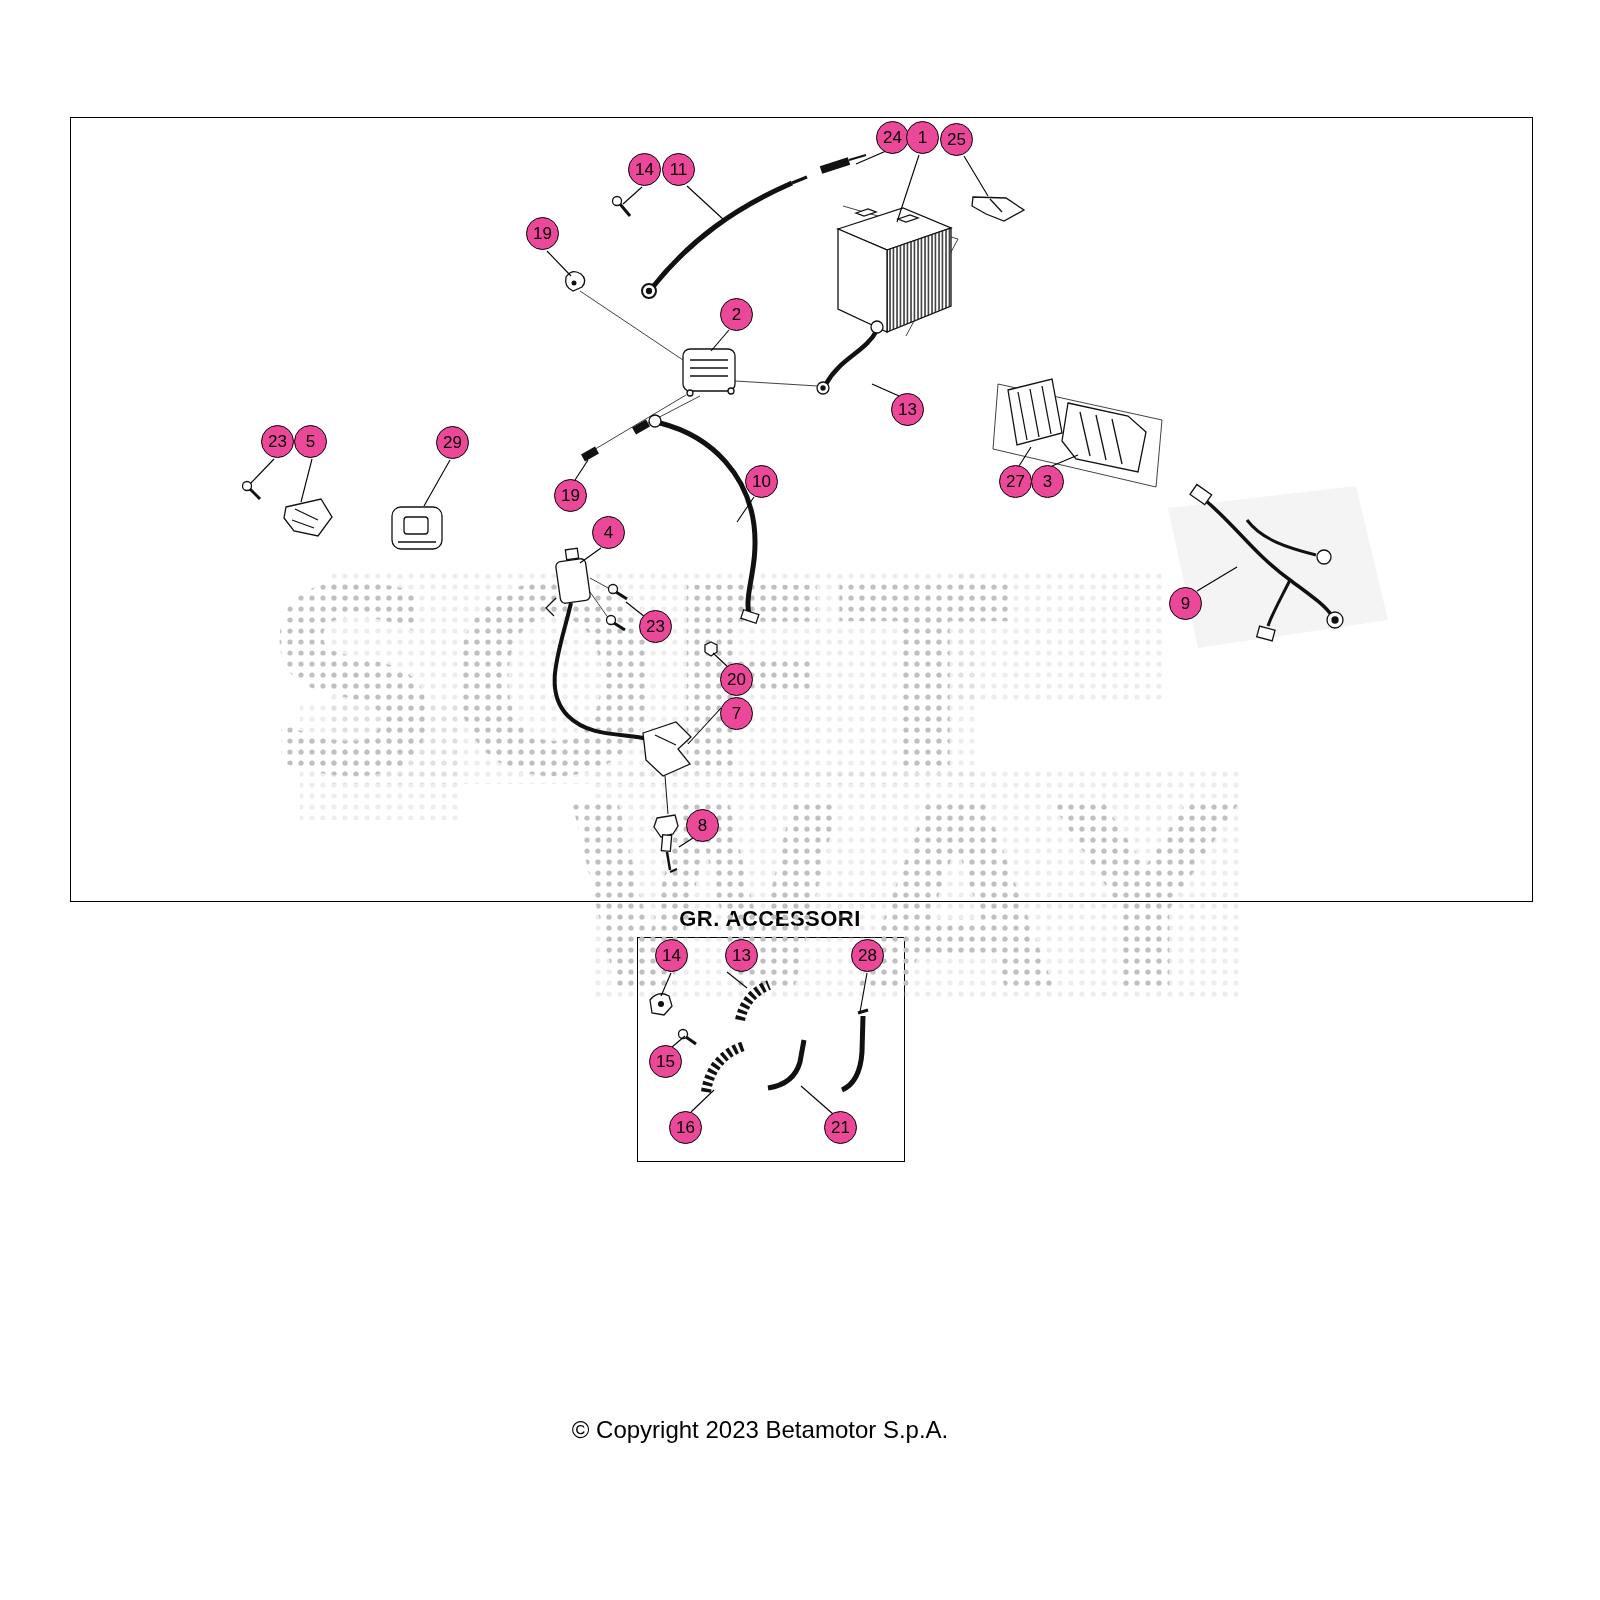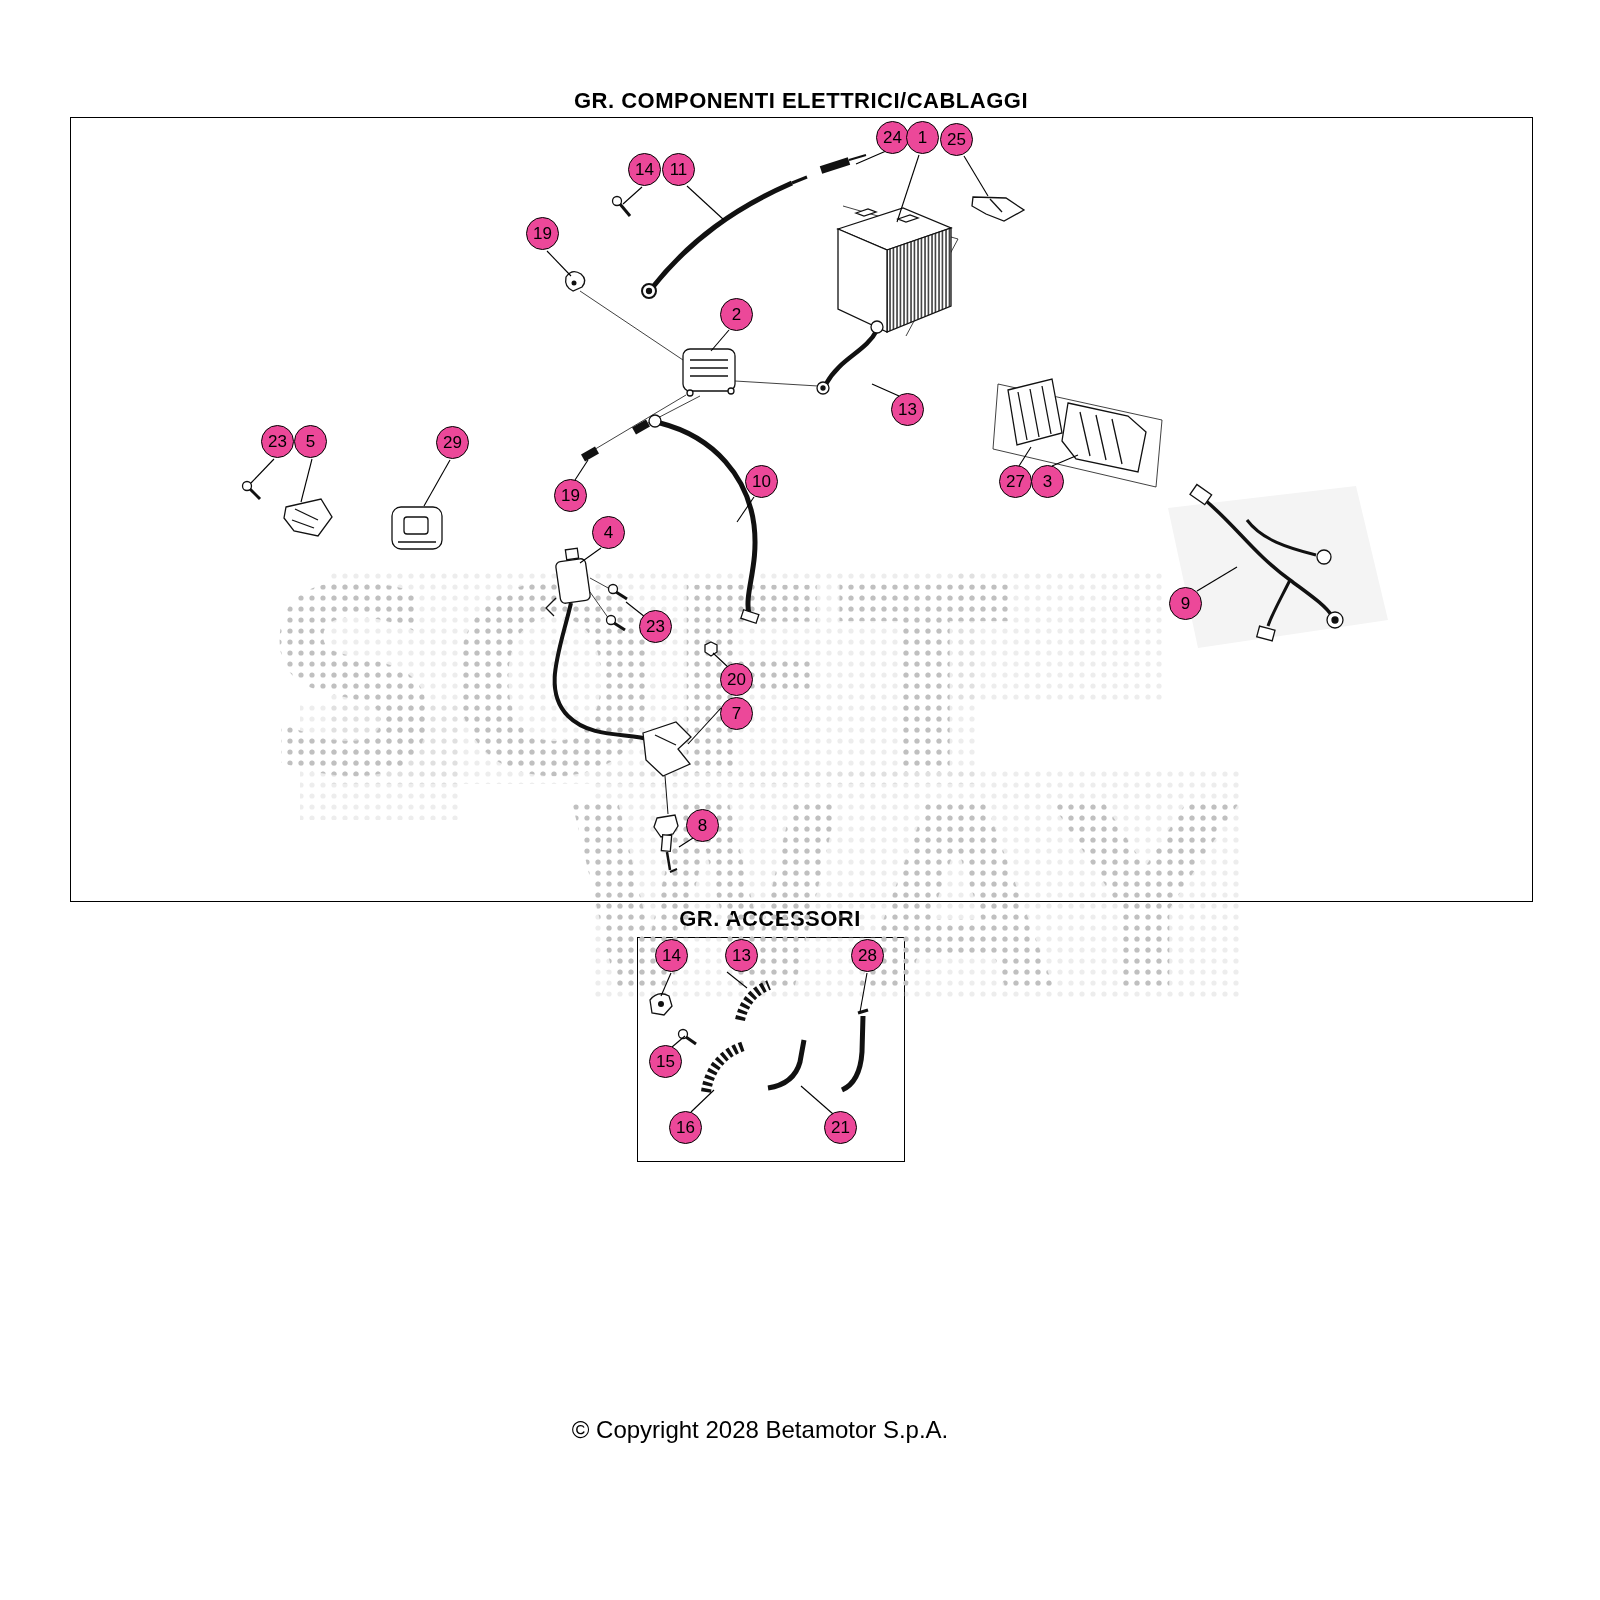--- a/index.html
+++ b/index.html
@@ -24,21 +24,20 @@
   .copyright{
     position:absolute;left:0;top:1416px;width:1520px;text-align:center;
     font-size:24px;font-weight:500;
   }
 </style>
 </head>
 <body>
 
 <div class="stage">
 
-  <div class="group-title main-title">GR. COMPONENTI ELETTRICI/CABLAGGI</div>
   <div class="box main-box"></div>
 
   <div class="group-title acc-title">GR. ACCESSORI</div>
   <div class="box acc-box"></div>
 
   <svg class="art" width="1600" height="1600" viewBox="0 0 1600 1600">
     <defs>
       <pattern id="dots" width="11" height="11" patternUnits="userSpaceOnUse">
         <circle cx="4" cy="4" r="2.6" fill="#c0c0c0"></circle>
       </pattern>
@@ -282,14 +281,14 @@
   <div class="callout" style="left:1169px;top:587px">9</div>
   <div class="callout" style="left:686px;top:809px">8</div>
 
   <div class="callout" style="left:655px;top:939px">14</div>
   <div class="callout" style="left:725px;top:939px">13</div>
   <div class="callout" style="left:851px;top:939px">28</div>
   <div class="callout" style="left:649px;top:1045px">15</div>
   <div class="callout" style="left:669px;top:1111px">16</div>
   <div class="callout" style="left:824px;top:1111px">21</div>
 
-  <div class="copyright">© Copyright 2028 Betamotor S.p.A.</div>
+  <div class="copyright">© Copyright 2023 Betamotor S.p.A.</div>
 </div>
 
 </body></html>

